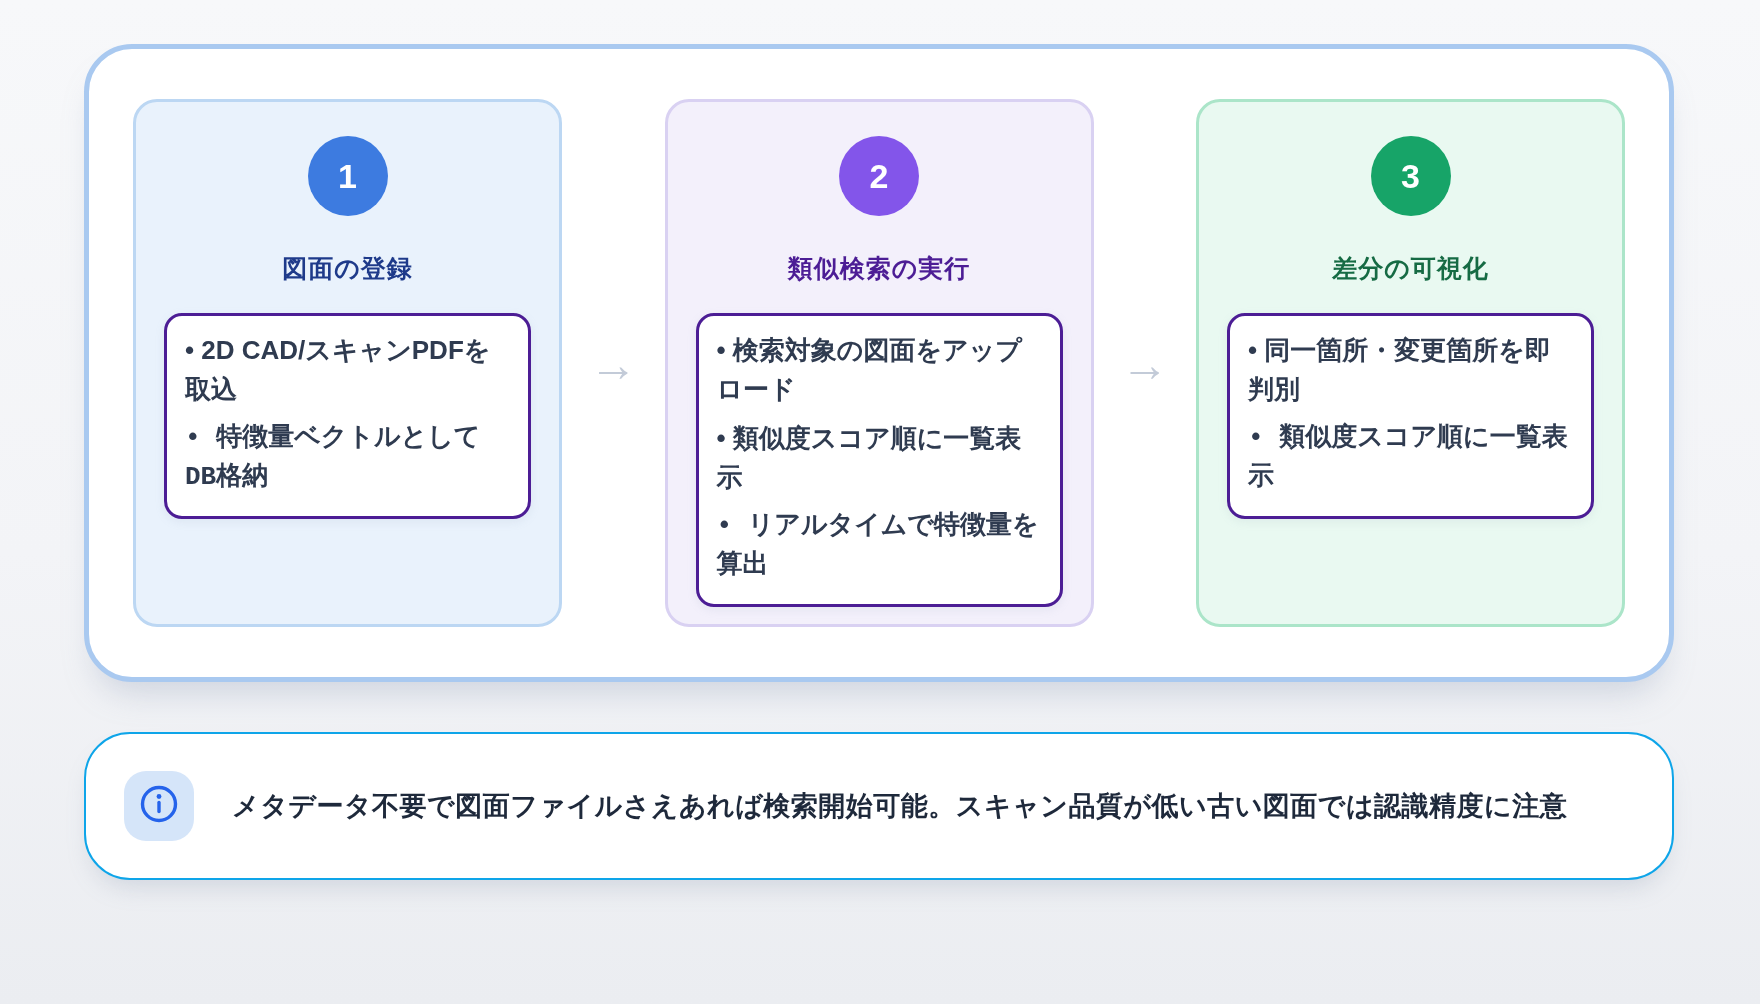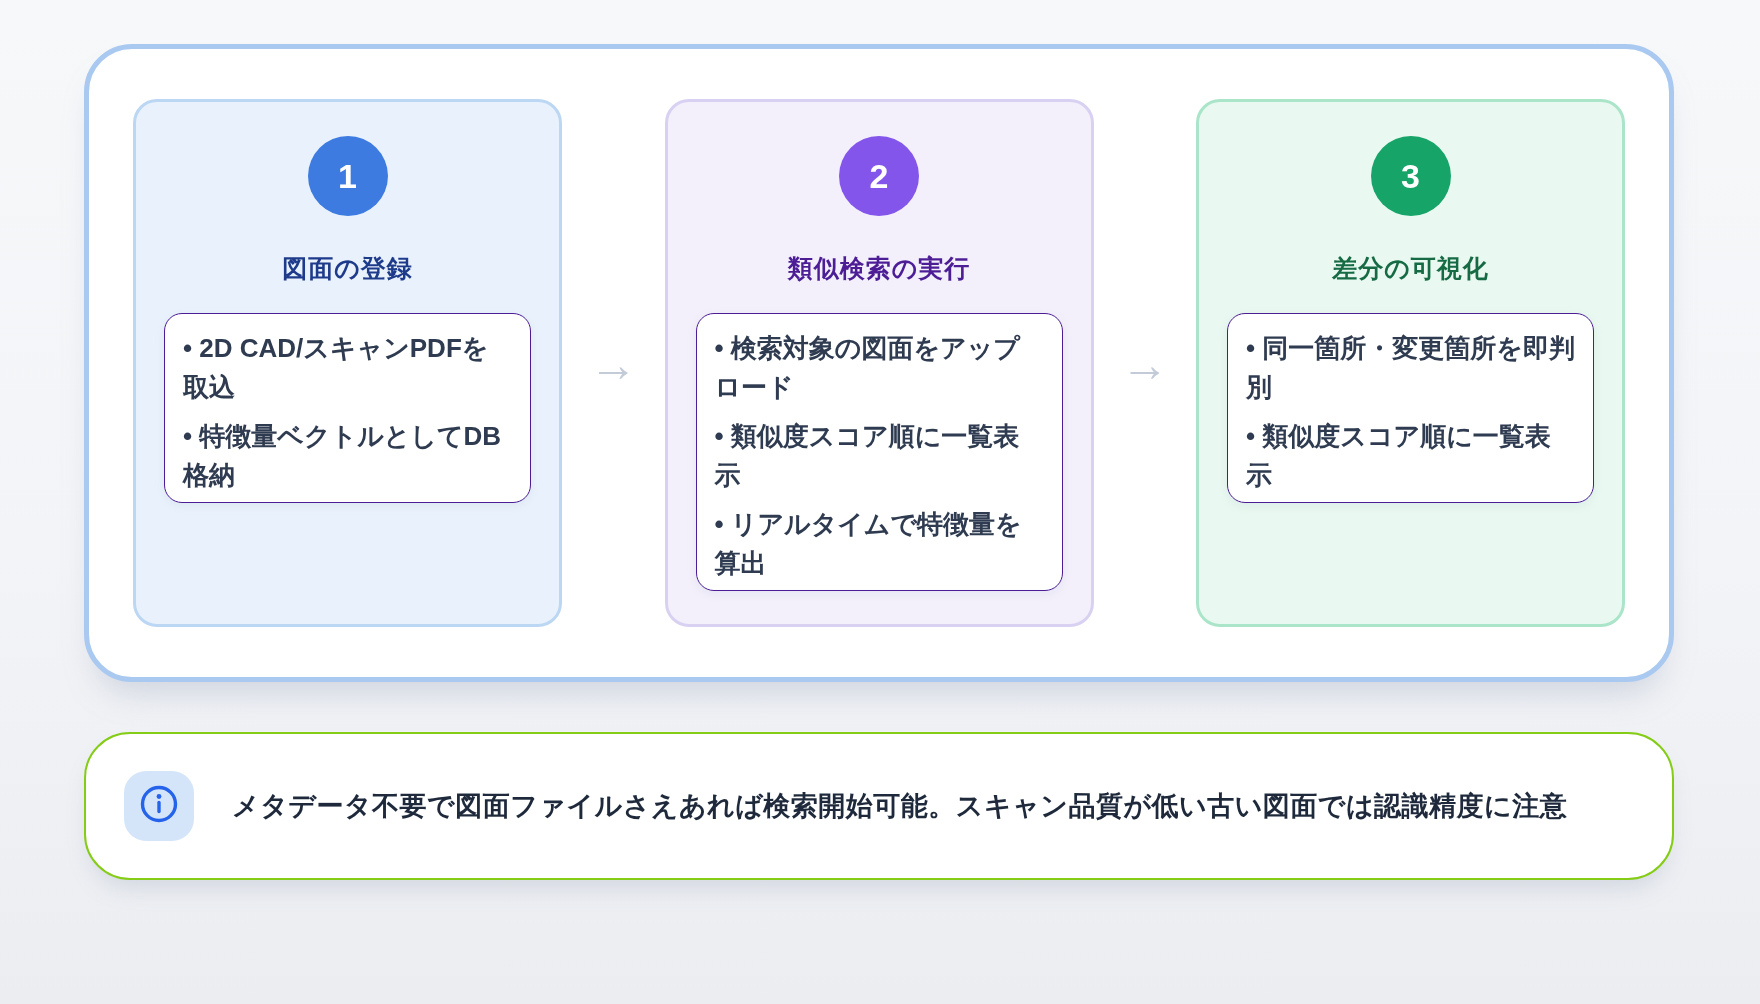--- a/index.html
+++ b/index.html
@@ -41,48 +41,48 @@
   }
   .step-title {
     margin-top: 36px;
     font-size: 25px;
     font-weight: 700;
     letter-spacing: 1px;
   }
   .detail-box {
     margin-top: 28px;
     background: #ffffff;
-    border: 1px solid #4c1d95;
+    border: 3px solid #4c1d95;
     border-radius: 18px;
-    padding: 15px 18px 7px;
+    padding: 15px 18px 19px;
     text-align: left;
     box-shadow: 0 3px 10px rgba(150,160,185,0.14);
   }
   .detail-box p {
     font-size: 26px;
     font-weight: 700;
     line-height: 39px;
     color: #2F3B50;
     margin-bottom: 10px;
   }
-  .detail-box p:last-child { margin-bottom: 0; }
+  .detail-box p:last-child { margin-bottom: 0; font-family: Liberation Mono, monospace; }
   .flow-arrow {
     font-size: 48px;
     color: #C3CBD8;
     flex: 0 0 auto;
     line-height: 1;
     transform: translateY(2px);
     user-select: none;
   }
   .note-bar {
     position: absolute;
     left: 84px; top: 732px;
     width: 1590px; height: 148px;
     background: #ffffff;
-    border: 2px solid #84cc16;
+    border: 2px solid #0ea5e9;
     border-radius: 46px;
     box-shadow: 0 14px 24px -8px rgba(130,145,170,0.28);
     display: flex;
     align-items: center;
     padding: 0 40px 0 38px;
   }
   .info-chip {
     width: 70px; height: 70px;
     border-radius: 22px;
     background: #D5E5F9;

